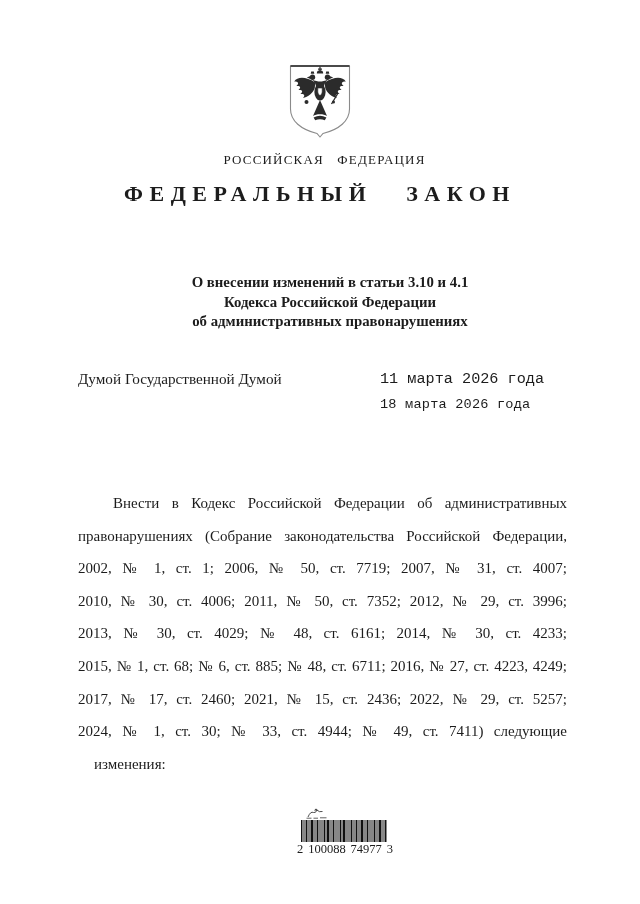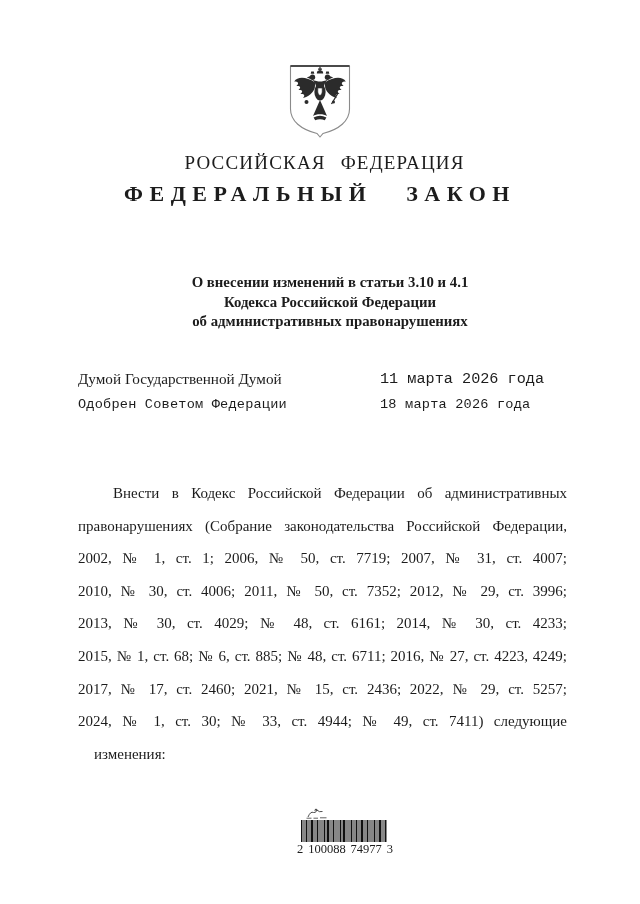--- a/index.html
+++ b/index.html
@@ -22,21 +22,21 @@
     width: 64px;
     height: 77px;
   }
 
   
   .country-header {
     position: absolute;
     left: 0; right: 0;
     top: 152px;
     text-align: center;
-    font-size: 19px;
+    font-size: 13px;
     letter-spacing: 1.2px;
     word-spacing: 9px;
     white-space: nowrap;
     padding-left: 9px;
   }
   .doc-type {
     position: absolute;
     left: 0; right: 0;
     top: 181px;
     text-align: center;
@@ -89,21 +89,21 @@
     top: 477px;
     width: 489px;
     font-size: 15px;
     line-height: 32.6px;
   }
   .jline {
     text-align: justify;
     text-align-last: justify;
     white-space: nowrap;
   }
-  .jline.first { text-indent: 35px; }
+  .jline.first { text-indent: 35px; margin-top: 10px; }
   .jline.last { text-align-last: left; white-space: normal; margin-left: 16px; }
 
   
   .barcode-block {
     position: absolute;
     left: 297px;
     top: 807px;
     width: 100px;
   }
   .print-mark { display: block; margin-left: 8px; height: 13px; }
@@ -156,21 +156,20 @@
     <div>О внесении изменений в статьи 3.10 и 4.1</div>
     <div>Кодекса Российской Федерации</div>
     <div>об административных правонарушениях</div>
   </div>
 
   <div class="adoption-row duma">
     <span>Думой Государственной Думой</span>
     <span class="adoption-date">11 марта 2026 года</span>
   </div>
   <div class="adoption-row council">
-    <span>Одобрен Советом Федерации</span>
     <span class="adoption-date">18 марта 2026 года</span>
   </div>
 
   <div class="body-text">
     <div class="jline first">Внести в Кодекс Российской Федерации об административных</div>
     <div class="jline">правонарушениях (Собрание законодательства Российской Федерации,</div>
     <div class="jline">2002, № 1, ст. 1; 2006, № 50, ст. 7719; 2007, № 31, ст. 4007;</div>
     <div class="jline">2010, № 30, ст. 4006; 2011, № 50, ст. 7352; 2012, № 29, ст. 3996;</div>
     <div class="jline">2013, № 30, ст. 4029; № 48, ст. 6161; 2014, № 30, ст. 4233;</div>
     <div class="jline">2015, № 1, ст. 68; № 6, ст. 885; № 48, ст. 6711; 2016, № 27, ст. 4223, 4249;</div>

